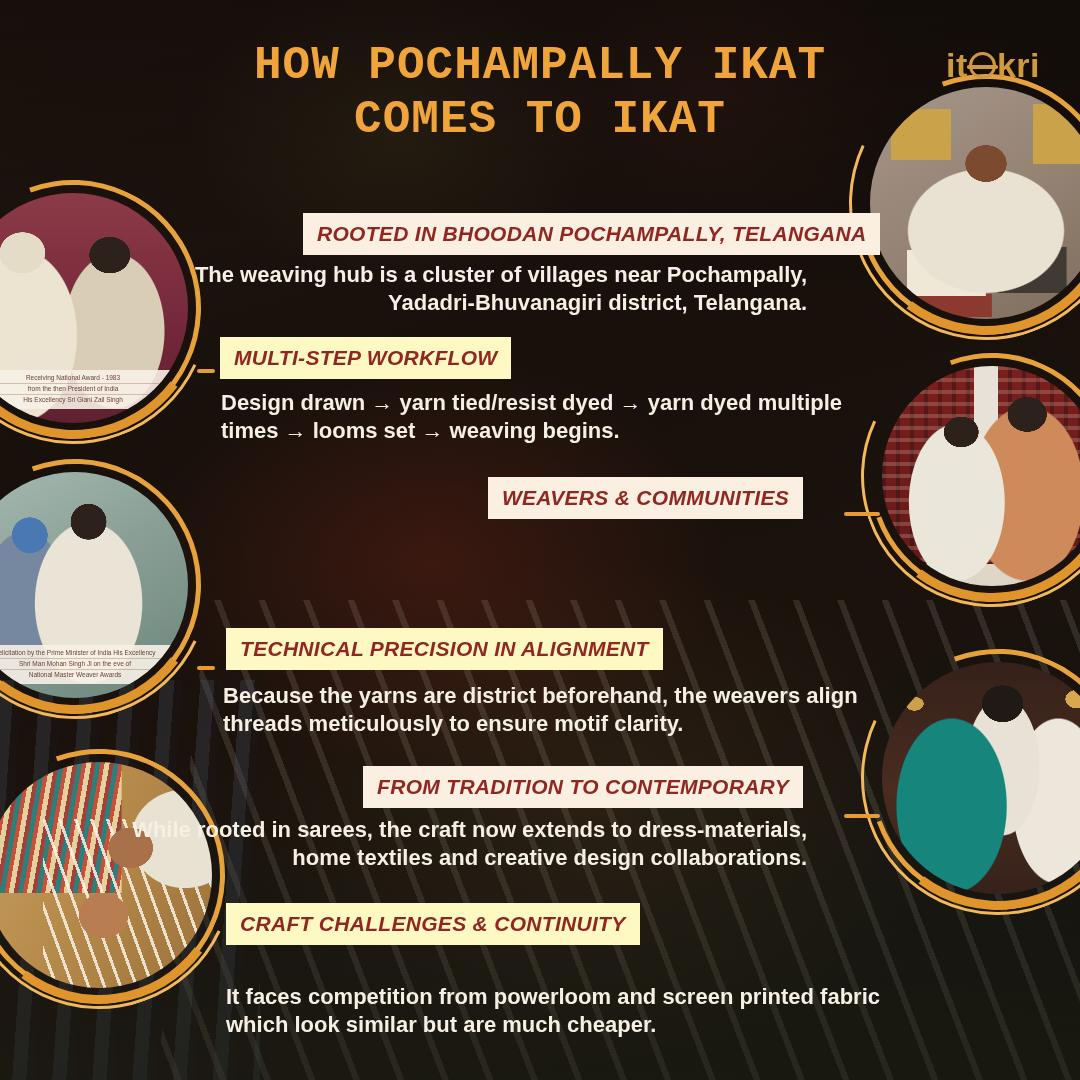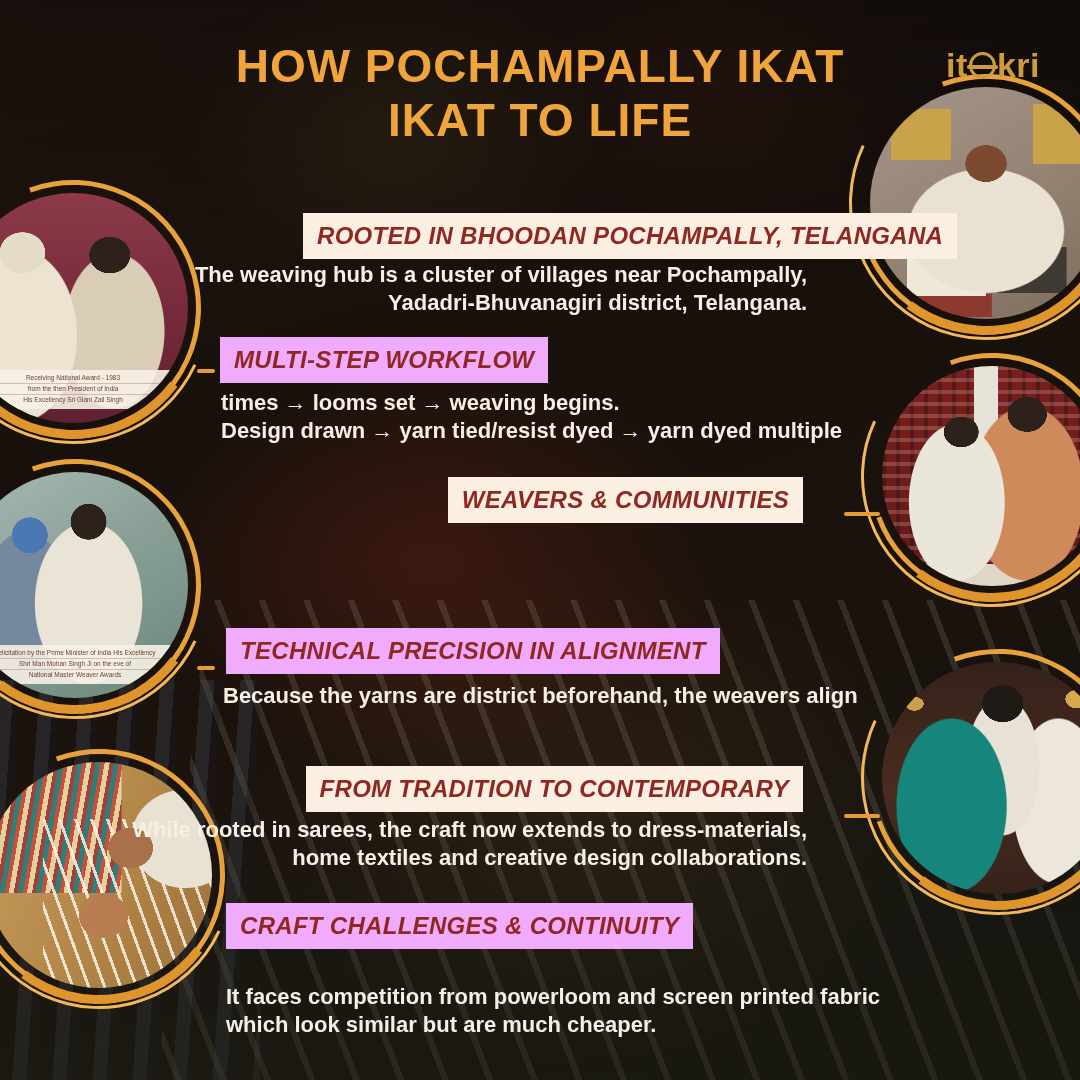--- a/index.html
+++ b/index.html
@@ -19,21 +19,21 @@
   .bg-yarn{position:absolute;left:0;top:680px;width:260px;bottom:0;z-index:0;opacity:.8;
     background:repeating-linear-gradient(94deg, rgba(70,85,105,0.35) 0 14px, rgba(22,27,37,0.32) 14px 22px, rgba(70,85,105,0) 22px 40px);}
   .bg-mat{position:absolute;inset:0;z-index:0;
     background:linear-gradient(180deg, rgba(0,0,0,0.35) 0%, rgba(0,0,0,0) 28%, rgba(0,0,0,0) 70%, rgba(35,30,18,0.45) 100%);}
   .bg-vignette{position:absolute;inset:0;z-index:0;
     background:radial-gradient(140% 140% at 50% 45%, rgba(0,0,0,0) 55%, rgba(0,0,0,0.45) 100%);}
 
   
   .title{position:absolute;top:40px;left:0;width:100%;z-index:5;text-align:center;
     color:#F0A43C;font-weight:800;font-size:46px;line-height:1.17;letter-spacing:1px;}
-  .title span{display:block;}
+  .title span{display:block;font-family:Liberation Mono, monospace;}
   .logo{position:absolute;top:46px;right:40px;z-index:6;color:#CE9A3E;font-weight:700;
     font-size:34px;letter-spacing:.5px;}
   .logo-o{display:inline-block;width:.62em;height:.62em;border:.115em solid #CE9A3E;
     border-radius:50%;position:relative;margin:0 .03em;vertical-align:-.06em;}
   .logo-o::after{content:"";position:absolute;left:-.14em;right:-.14em;top:50%;height:.1em;
     background:#CE9A3E;border-radius:.05em;}
 
   
   .pw{position:absolute;z-index:2;}
   .photo{position:absolute;inset:0;border-radius:50%;overflow:hidden;}
@@ -99,24 +99,24 @@
     repeating-linear-gradient(100deg, #2e7f7a 0 5px, #c94f3a 5px 9px, #e3d29e 9px 14px, #a4403a 14px 18px) 0 0 / 60% 58% no-repeat,
     linear-gradient(115deg,#c79e5c 0%,#b08446 60%,#9c713a 100%);}
 
   .caption{position:absolute;left:7%;right:7%;bottom:6%;background:rgba(247,241,229,0.9);
     color:#6a4237;text-align:center;padding:3px 5px 4px;font-size:6.5px;line-height:1.55;}
   .caption span{display:block;border-bottom:1px solid rgba(120,80,60,0.3);}
   .caption span:last-child{border-bottom:none;}
 
   
   .shead{position:absolute;z-index:4;display:inline-block;padding:9px 14px;
-    font-style:italic;font-weight:800;font-size:24px;letter-spacing:.3px;
+    font-style:italic;font-weight:800;font-size:21px;letter-spacing:.3px;
     color:#8F2823;white-space:nowrap;}
   .cream{background:#FAEFE1;}
-  .orange{background:#f0abfc;}
+  .orange{background:#fef9c3;}
   .sbody{position:absolute;z-index:4;font-weight:700;font-size:22px;line-height:1.25;
     color:#F6EFE3;white-space:nowrap;}
   .sbody span{display:block;}
   .r{text-align:right;}
 
   .s1h{left:303px;top:213px;} .s1b{right:273px;top:261px;}
   .s2h{left:220px;top:337px;} .s2b{left:221px;top:389px;}
   .s3h{right:277px;top:477px;} .s3b{right:273px;top:526px;}
   .s4h{left:226px;top:628px;} .s4b{left:223px;top:682px;}
   .s5h{right:277px;top:766px;} .s5b{right:273px;top:816px;}
@@ -195,41 +195,42 @@
   </div>
 
   <div class="dash d1"></div>
   <div class="dash d2"></div>
   <div class="dash d3"></div>
   <div class="dash d4"></div>
   <div class="dash d5"></div>
 
   <div class="title">
     <span>HOW POCHAMPALLY IKAT</span>
-    <span>IKAT TO LIFE</span>
+    <span>COMES TO IKAT</span>
   </div>
   <div class="logo"><span>it</span><span class="logo-o"></span><span>kri</span></div>
 
   <div class="shead cream s1h">ROOTED IN BHOODAN POCHAMPALLY, TELANGANA</div>
   <div class="sbody r s1b">
     <span>The weaving hub is a cluster of villages near Pochampally,</span>
     <span>Yadadri-Bhuvanagiri district, Telangana.</span>
   </div>
 
   <div class="shead orange s2h">MULTI-STEP WORKFLOW</div>
   <div class="sbody s2b">
+    <span>Design drawn → yarn tied/resist dyed → yarn dyed multiple</span>
     <span>times → looms set → weaving begins.</span>
-    <span>Design drawn → yarn tied/resist dyed → yarn dyed multiple</span>
   </div>
 
   <div class="shead cream s3h">WEAVERS &amp; COMMUNITIES</div>
 
   <div class="shead orange s4h">TECHNICAL PRECISION IN ALIGNMENT</div>
   <div class="sbody s4b">
     <span>Because the yarns are district beforehand, the weavers align</span>
+    <span>threads meticulously to ensure motif clarity.</span>
   </div>
 
   <div class="shead cream s5h">FROM TRADITION TO CONTEMPORARY</div>
   <div class="sbody r s5b">
     <span>While rooted in sarees, the craft now extends to dress-materials,</span>
     <span>home textiles and creative design collaborations.</span>
   </div>
 
   <div class="shead orange s6h">CRAFT CHALLENGES &amp; CONTINUITY</div>
   <div class="sbody s6b">

